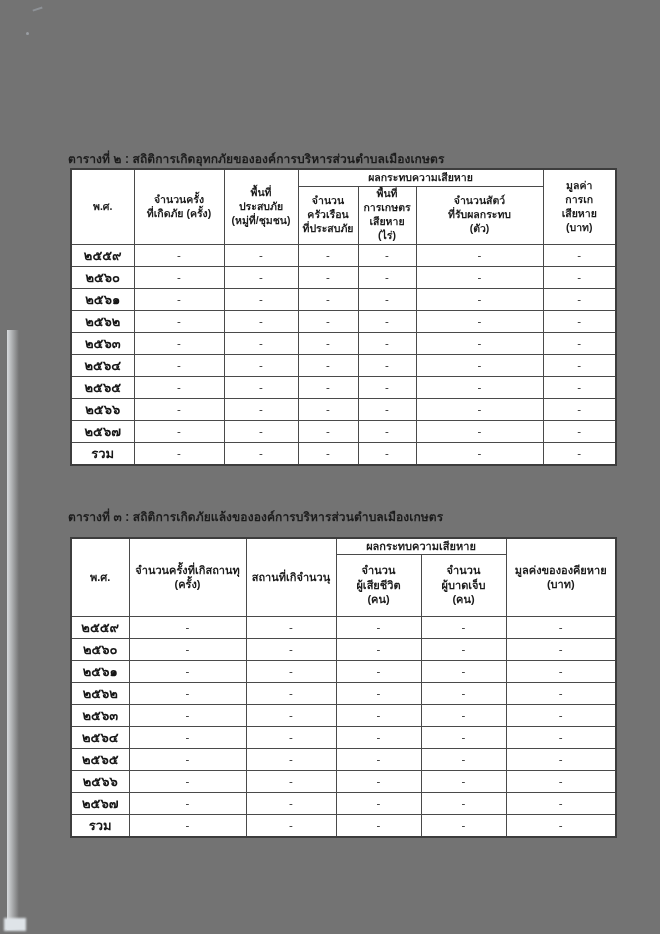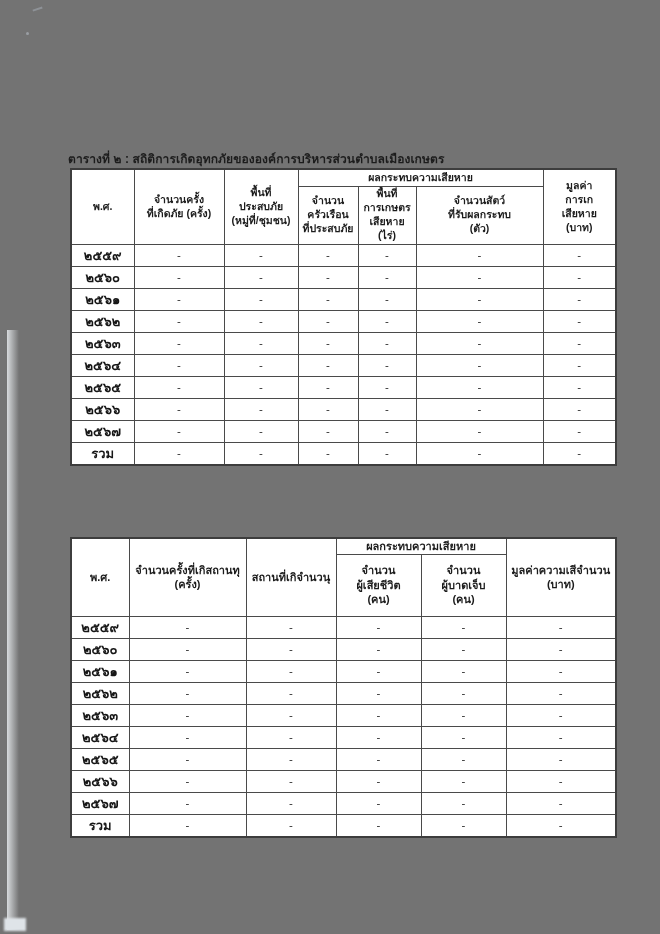--- a/index.html
+++ b/index.html
@@ -246,38 +246,39 @@
           <td class="value-cell">-</td>
           <td class="value-cell">-</td>
           <td class="value-cell">-</td>
           <td class="value-cell">-</td>
           <td class="value-cell">-</td>
           <td class="value-cell">-</td>
         </tr>
       </tbody>
   </table>
 
+  <div class="table-title" id="title-drought">ตารางที่ ๓ :  สถิติการเกิดภัยแล้งขององค์การบริหารส่วนตำบลเมืองเกษตร</div>
 
   <table class="stat-table" id="drought-table">
     <colgroup>
       <col style="width:58px">
         <col style="width:117px">
         <col style="width:90px">
       <col style="width:85px">
         <col style="width:85px">
         <col style="width:110px">
     </colgroup>
     <thead>
       <tr class="impact-band">
         <th rowspan="2">พ.ศ.</th>
         <th rowspan="2">จำนวนครั้งที่เกิสถานทุ
 (ครั้ง)</th>
         <th rowspan="2">สถานที่เกิจำนวนุ</th>
         <th colspan="2">ผลกระทบความเสียหาย</th>
-        <th rowspan="2">มูลค่าความเสีจำนวน
+        <th rowspan="2">มูลค่งขององคียหาย
 (บาท)</th>
       </tr>
       <tr class="sub-row">
         <th>จำนวน
 ผู้เสียชีวิต
 (คน)</th>
         <th>จำนวน
 ผู้บาดเจ็บ
 (คน)</th>
       </tr>

